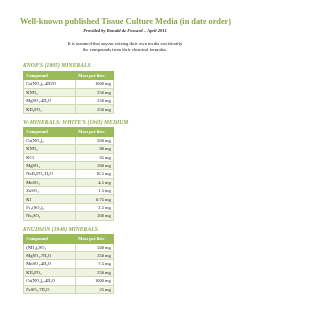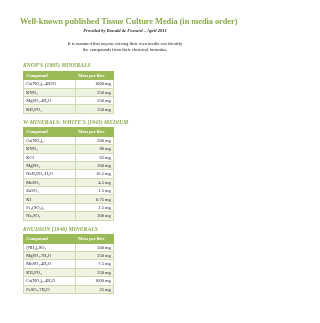--- a/index.html
+++ b/index.html
@@ -100,21 +100,21 @@
     text-align: right;
   }
   col.c-compound { width: 52px; }
   col.c-mass { width: 38px; }
 </style>
 </head>
 <body>
 
 <div class="page">
 
-  <div class="doc-title">Well-known published Tissue Culture Media (in media order)</div>
+  <div class="doc-title">Well-known published Tissue Culture Media (in date order)</div>
 
   <div class="doc-byline">Provided by Ronald de Fossard – April 2011</div>
 
   <div class="intro">
     <span>It is assumed that anyone mixing their own media can identify</span>
     <span>the compounds from their chemical formulas.</span>
   </div>
 
   <div id="sections-root">
       <div class="section">

